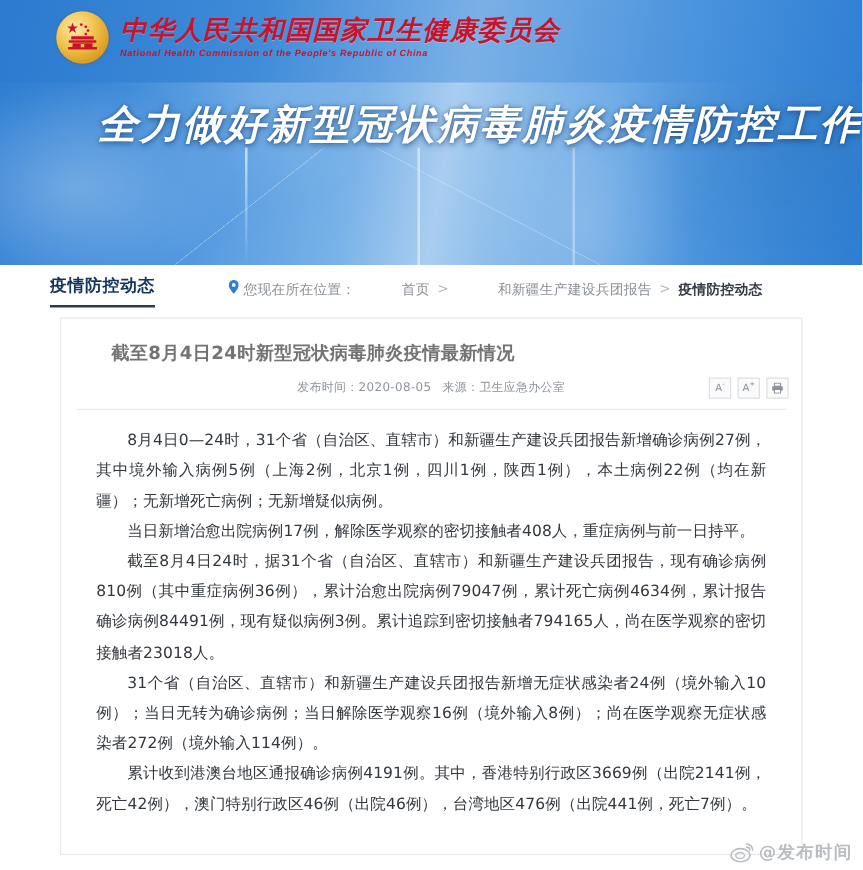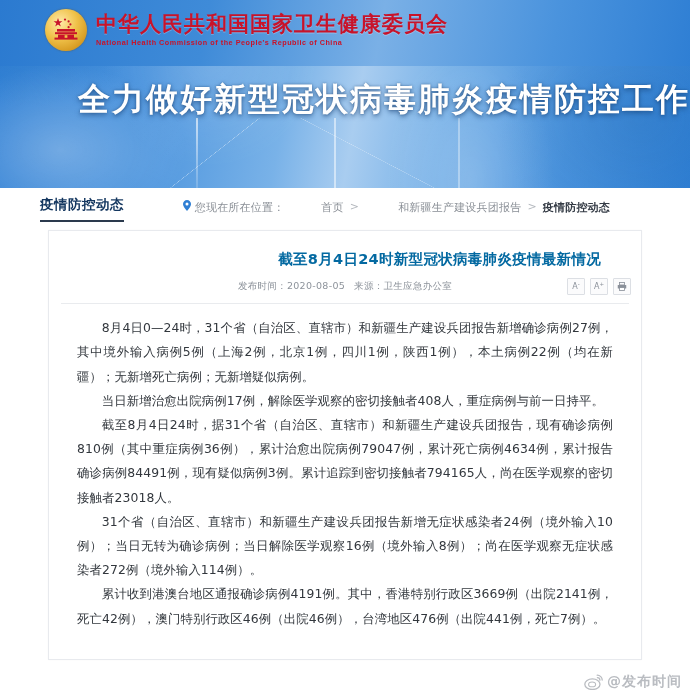--- a/index.html
+++ b/index.html
@@ -5,22 +5,23 @@
   html,body{margin:0;padding:0;}
   body{
     width:690px;height:696px;overflow:hidden;
     background:#ffffff;
     font-family:"DejaVu Sans","Liberation Sans",sans-serif;
     -webkit-font-smoothing:antialiased;
   }
 
   
   .banner{
-    position:relative;width:690px;height:188px;overflow:hidden;
+    position:relative;width:690px;height:212px;overflow:hidden;
     background:linear-gradient(100deg,#2f7fd4 0%,#4a93dd 22%,#79b2e8 42%,#a9cdf0 52%,#79b2e8 64%,#4a93dd 82%,#2f7fd4 100%);
+    font-style:italic;
   }
   .banner-photo{
     position:absolute;inset:0;
     background:
       radial-gradient(ellipse 180px 120px at 60px 150px, rgba(255,255,255,.30), rgba(255,255,255,0) 70%),
       radial-gradient(ellipse 150px 150px at 210px 60px, rgba(255,255,255,.16), rgba(255,255,255,0) 72%),
       radial-gradient(ellipse 120px 200px at 470px 180px, rgba(255,255,255,.20), rgba(255,255,255,0) 70%),
       radial-gradient(ellipse 200px 160px at 640px 120px, rgba(40,110,180,.30), rgba(0,0,0,0) 72%),
       radial-gradient(ellipse 160px 110px at 30px 30px, rgba(40,110,180,.25), rgba(0,0,0,0) 70%);
     opacity:.9;
@@ -97,21 +98,21 @@
   .crumb .cur{color:#333a44;font-weight:bold;}
 
   
   .card{
     position:relative;margin:0 auto;width:594px;min-height:430px;
     background:#fff;border:1px solid #e8eaee;
     box-shadow:0 0 2px rgba(0,0,0,.03);
     padding:0 0 12px 0;box-sizing:border-box;
   }
   .art-title{
-    text-align:right;font-size:14.5px;font-weight:bold;color:#0369a1;
+    text-align:left;font-size:14.5px;font-weight:bold;color:#737373;
     letter-spacing:.3px;padding:18px 40px 0 40px;line-height:1.4;
   }
   .meta-row{
     position:relative;display:flex;justify-content:center;align-items:center;
     margin-top:11px;padding:0 14px;
   }
   .meta{
     font-size:9.5px;color:#8d939b;letter-spacing:.3px;
   }
   .meta .gap{display:inline-block;width:9px;}

